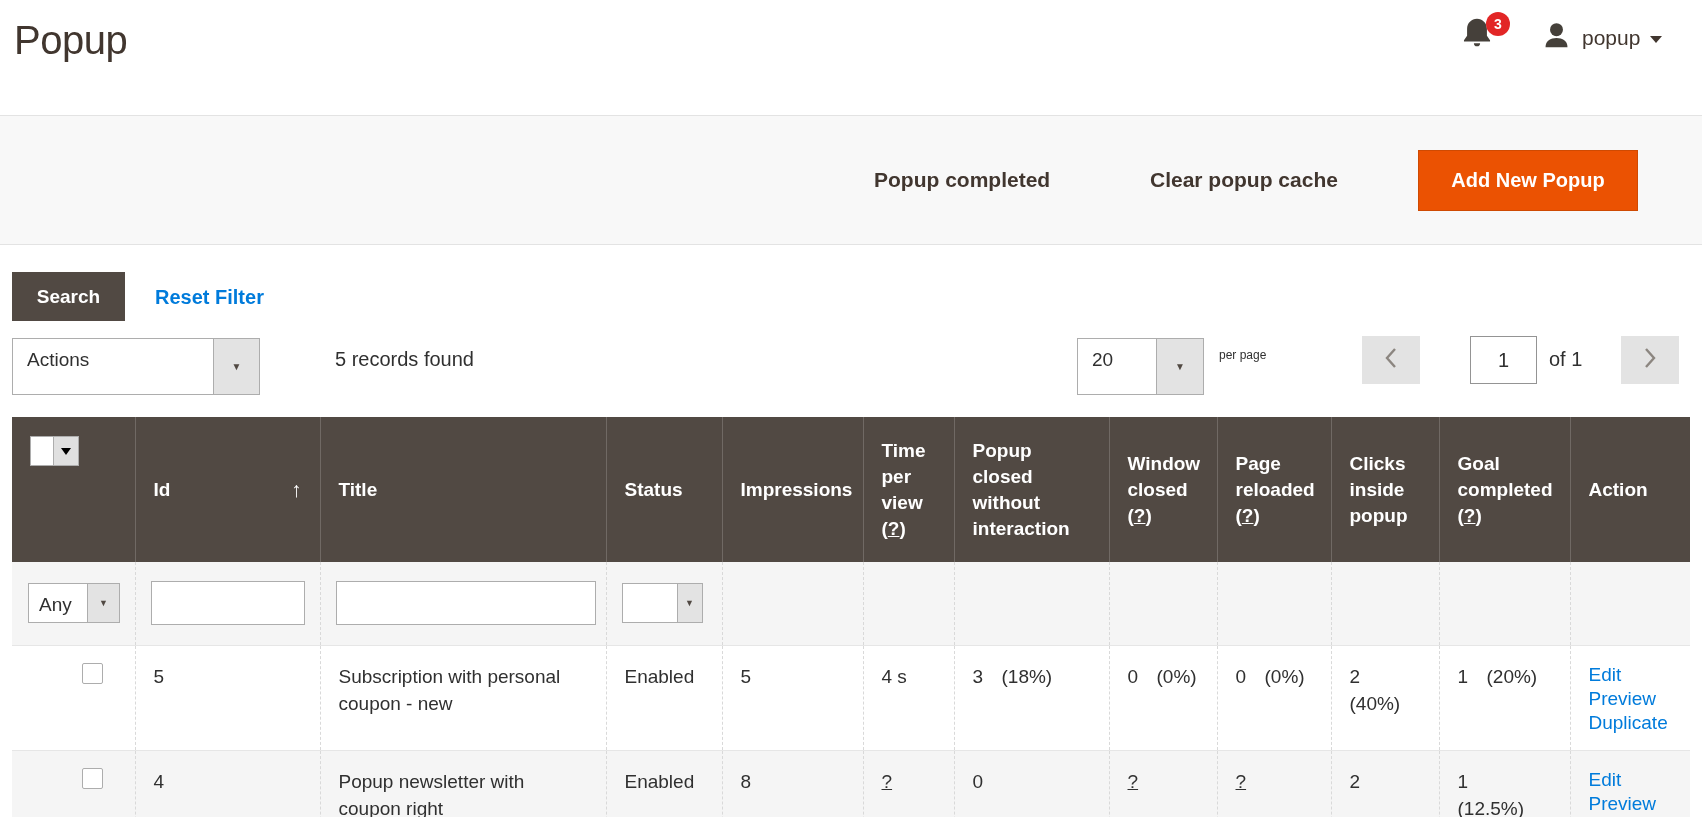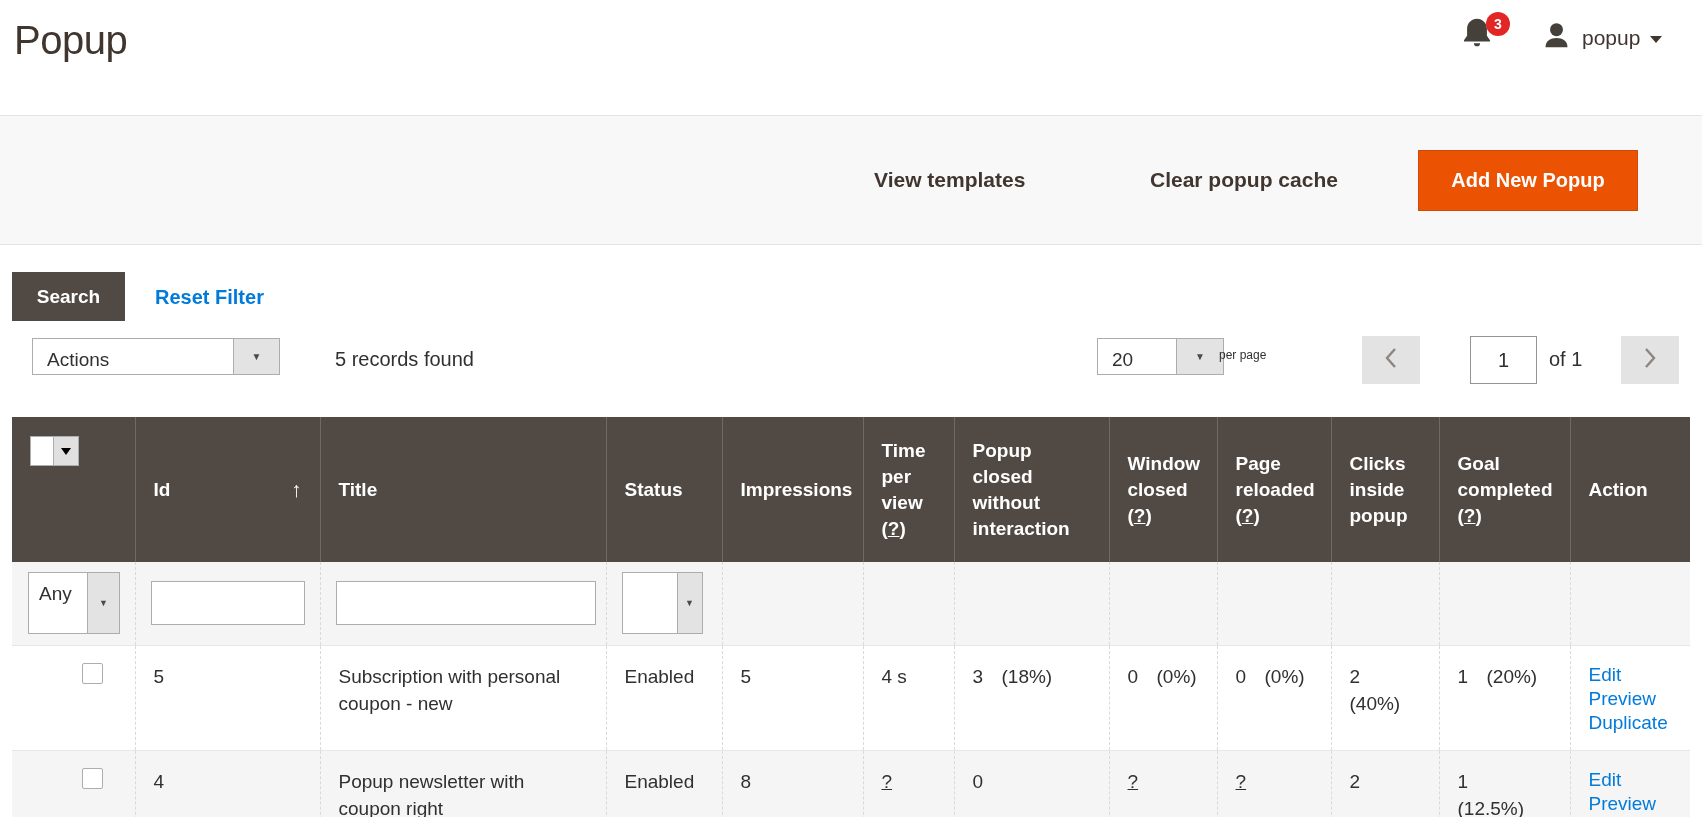--- a/index.html
+++ b/index.html
@@ -51,22 +51,22 @@
   
   .btn-search {
     position: absolute; left: 12px; top: 272px; width: 113px; height: 49px;
     background: #514943; border: 1px solid #514943; color: #fff;
     font-family: inherit; font-size: 19px; font-weight: 600; cursor: pointer;
   }
   .reset-link { position: absolute; left: 155px; top: 286px; font-size: 20px; font-weight: 600; color: #007bdb; cursor: pointer; }
 
   
   .sel {
-    position: absolute; top: 338px; height: 37px; background: #fff;
-    border: 1px solid #adadad; display: flex; align-items: stretch; cursor: pointer; margin-left: 20px;
+    position: absolute; top: 338px; height: 57px; background: #fff;
+    border: 1px solid #adadad; display: flex; align-items: stretch; cursor: pointer;
   }
   .sel .sel-text { flex: 1; font-size: 19px; color: #303030; line-height: 42px; padding-left: 14px; }
   .sel .sel-arrow {
     background: #e3e3e3; border-left: 1px solid #adadad;
     display: flex; align-items: center; justify-content: center; color: #514943; font-size: 10px;
   }
   .actions-sel { left: 12px; width: 248px; }
   .actions-sel .sel-arrow { width: 46px; }
   .records { position: absolute; left: 323px; top: 348px; font-size: 20px; margin-left: 12px; }
   .perpage-sel { left: 1077px; width: 127px; }
@@ -106,21 +106,21 @@
     font-size: 19px; line-height: 27px; vertical-align: top;
     padding: 17px 16px 12px 18px; border-left: 1px dashed #d9d9d9;
   }
   .grid td:first-child { border-left: none; }
   tr.filter-row { background: #f5f5f5; height: 83px; }
   tr.filter-row td { vertical-align: middle; padding: 0 10px 0 15px; }
   tr.filter-row td.cb-cell { padding-left: 16px; }
   .f-input { height: 44px; border: 1px solid #adadad; font-family: inherit; font-size: 19px; padding: 0 8px; background: #fff; }
   .f-input.id-f { width: 154px; }
   .f-input.title-f { width: 260px; }
-  .mini-sel { height: 62px; background: #fff; border: 1px solid #adadad; display: flex; align-items: stretch; cursor: pointer; }
+  .mini-sel { height: 40px; background: #fff; border: 1px solid #adadad; display: flex; align-items: stretch; cursor: pointer; }
   .mini-sel .sel-text { flex: 1; font-size: 19px; line-height: 42px; padding-left: 10px; }
   .mini-sel .sel-arrow { background: #e3e3e3; border-left: 1px solid #adadad; display: flex; align-items: center; justify-content: center; color: #514943; font-size: 9px; }
   .any-sel { width: 92px; } .any-sel .sel-arrow { width: 32px; }
   .status-sel { width: 81px; } .status-sel .sel-arrow { width: 25px; }
 
   tr.data-row { height: 105px; background: #fff; }
   tr.data-row.odd { background: #f5f5f5; }
   tr.data-row td { border-top: 1px solid #e6e6e6; }
   tr.data-row:first-of-type td { border-top: 1px solid #c9c9c9; }
   td.cb-cell { padding-left: 70px; }
@@ -159,21 +159,21 @@
     <svg viewBox="0 0 24 24" width="31" height="31">
         <circle cx="12" cy="7.5" r="5" fill="#45403a"></circle>
         <path d="M3.5 21c0-4.6 3.8-7 8.5-7s8.5 2.4 8.5 7z" fill="#45403a"></path>
       </svg>
   </span>
   <span class="user-name">popup</span>
   <span class="caret"></span>
 </div>
 
 <div class="band">
-  <button class="band-txt-btn btn-templates">View templates</button>
+  <button class="band-txt-btn btn-templates">Popup completed</button>
   <button class="band-txt-btn btn-cache">Clear popup cache</button>
   <button class="btn-add">Add New Popup</button>
 </div>
 
 <button class="btn-search">Search</button>
 <a class="reset-link">Reset Filter</a>
 
 <div class="sel actions-sel">
   <span class="sel-text">Actions</span>
   <span class="sel-arrow">▼</span>

